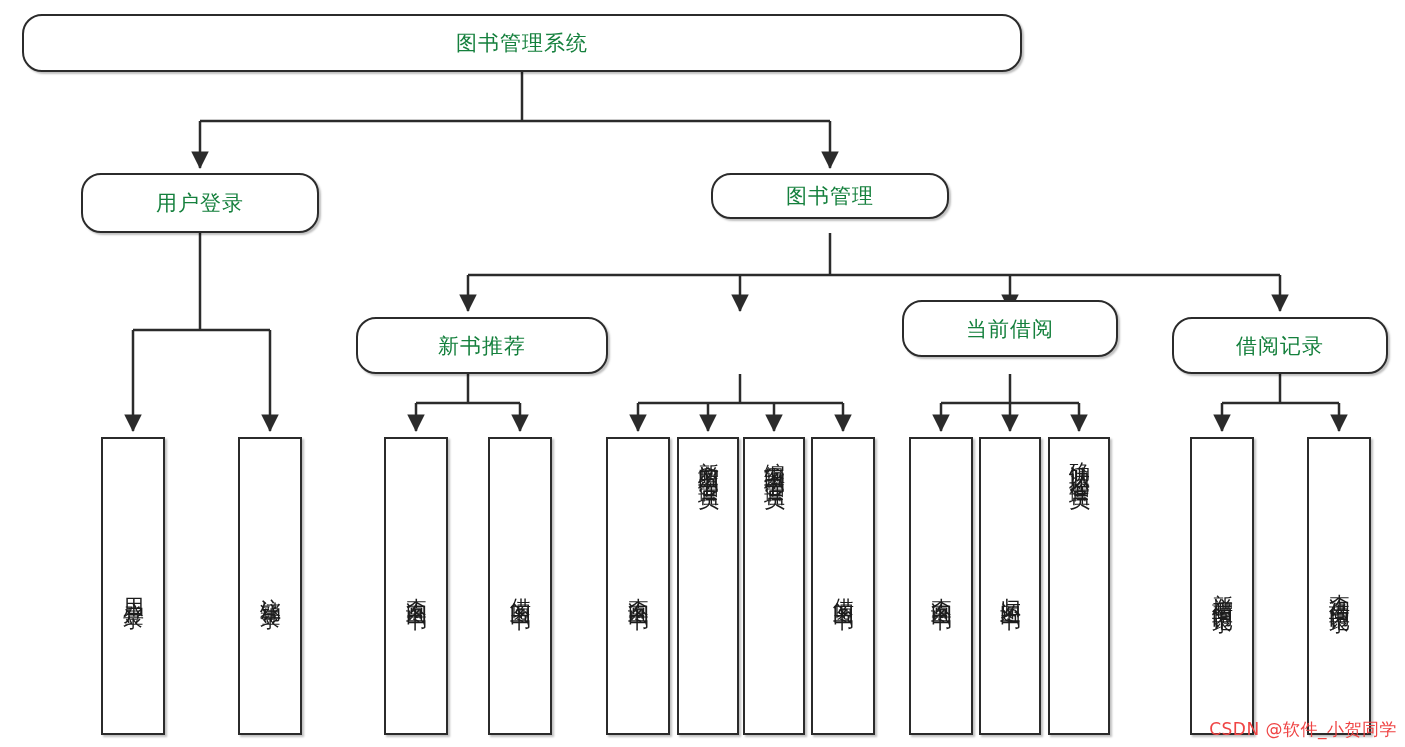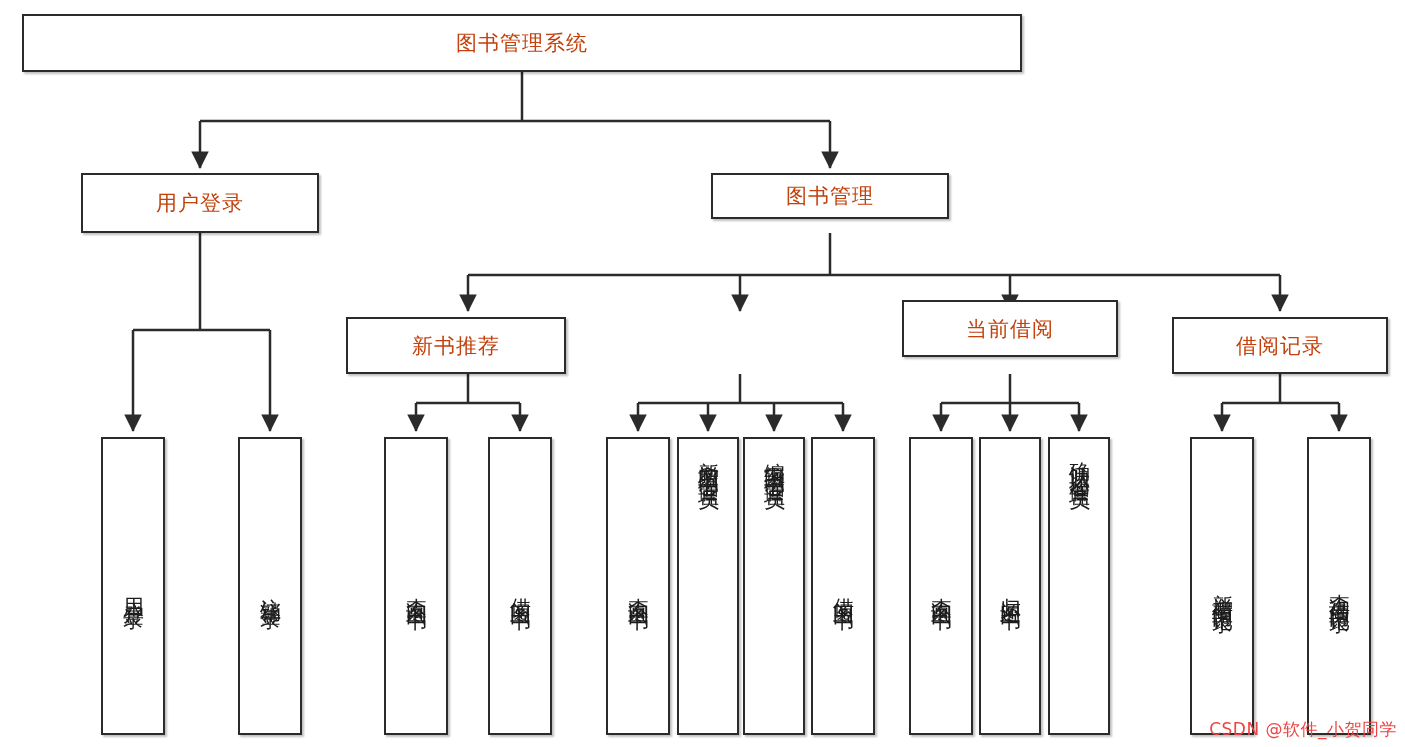--- a/index.html
+++ b/index.html
@@ -30,23 +30,24 @@
     box-sizing: border-box;
     background: #ffffff;
     border: 2px solid #2b2b2b;
     box-shadow: 2px 2px 2px rgba(0,0,0,0.25);
     display: flex;
     align-items: center;
     justify-content: center;
   }
   .node.horizontal {
     font-size: 21px;
-    color: #c2410c;
+    color: #15803d;
     letter-spacing: 1px;
     white-space: nowrap;
+    border-radius: 20px;
   }
   .node.vertical {
     padding-top: 6px;
     align-items: flex-start;
   }
   .node.vertical .vlabel {
     writing-mode: vertical-rl;
     text-orientation: upright;
     font-size: 21px;
     color: #1c1c1c;
@@ -133,21 +134,21 @@
     <span>图书管理系统</span>
   </div>
 
   <div class="node horizontal" style="left:81px; top:173px; width:238px; height:60px;">
     <span>用户登录</span>
   </div>
   <div class="node horizontal" style="left:711px; top:173px; width:238px; height:46px;">
     <span>图书管理</span>
   </div>
 
-  <div class="node horizontal" style="left:346px; top:317px; width:220px; height:57px;">
+  <div class="node horizontal" style="left:356px; top:317px; width:252px; height:57px;">
     <span>新书推荐</span>
   </div>
   <div class="node horizontal" style="left:902px; top:300px; width:216px; height:57px;">
     <span>当前借阅</span>
   </div>
   <div class="node horizontal" style="left:1172px; top:317px; width:216px; height:57px;">
     <span>借阅记录</span>
   </div>
 
   <div class="node vertical center" style="left:101px; top:437px; width:64px; height:298px;">

